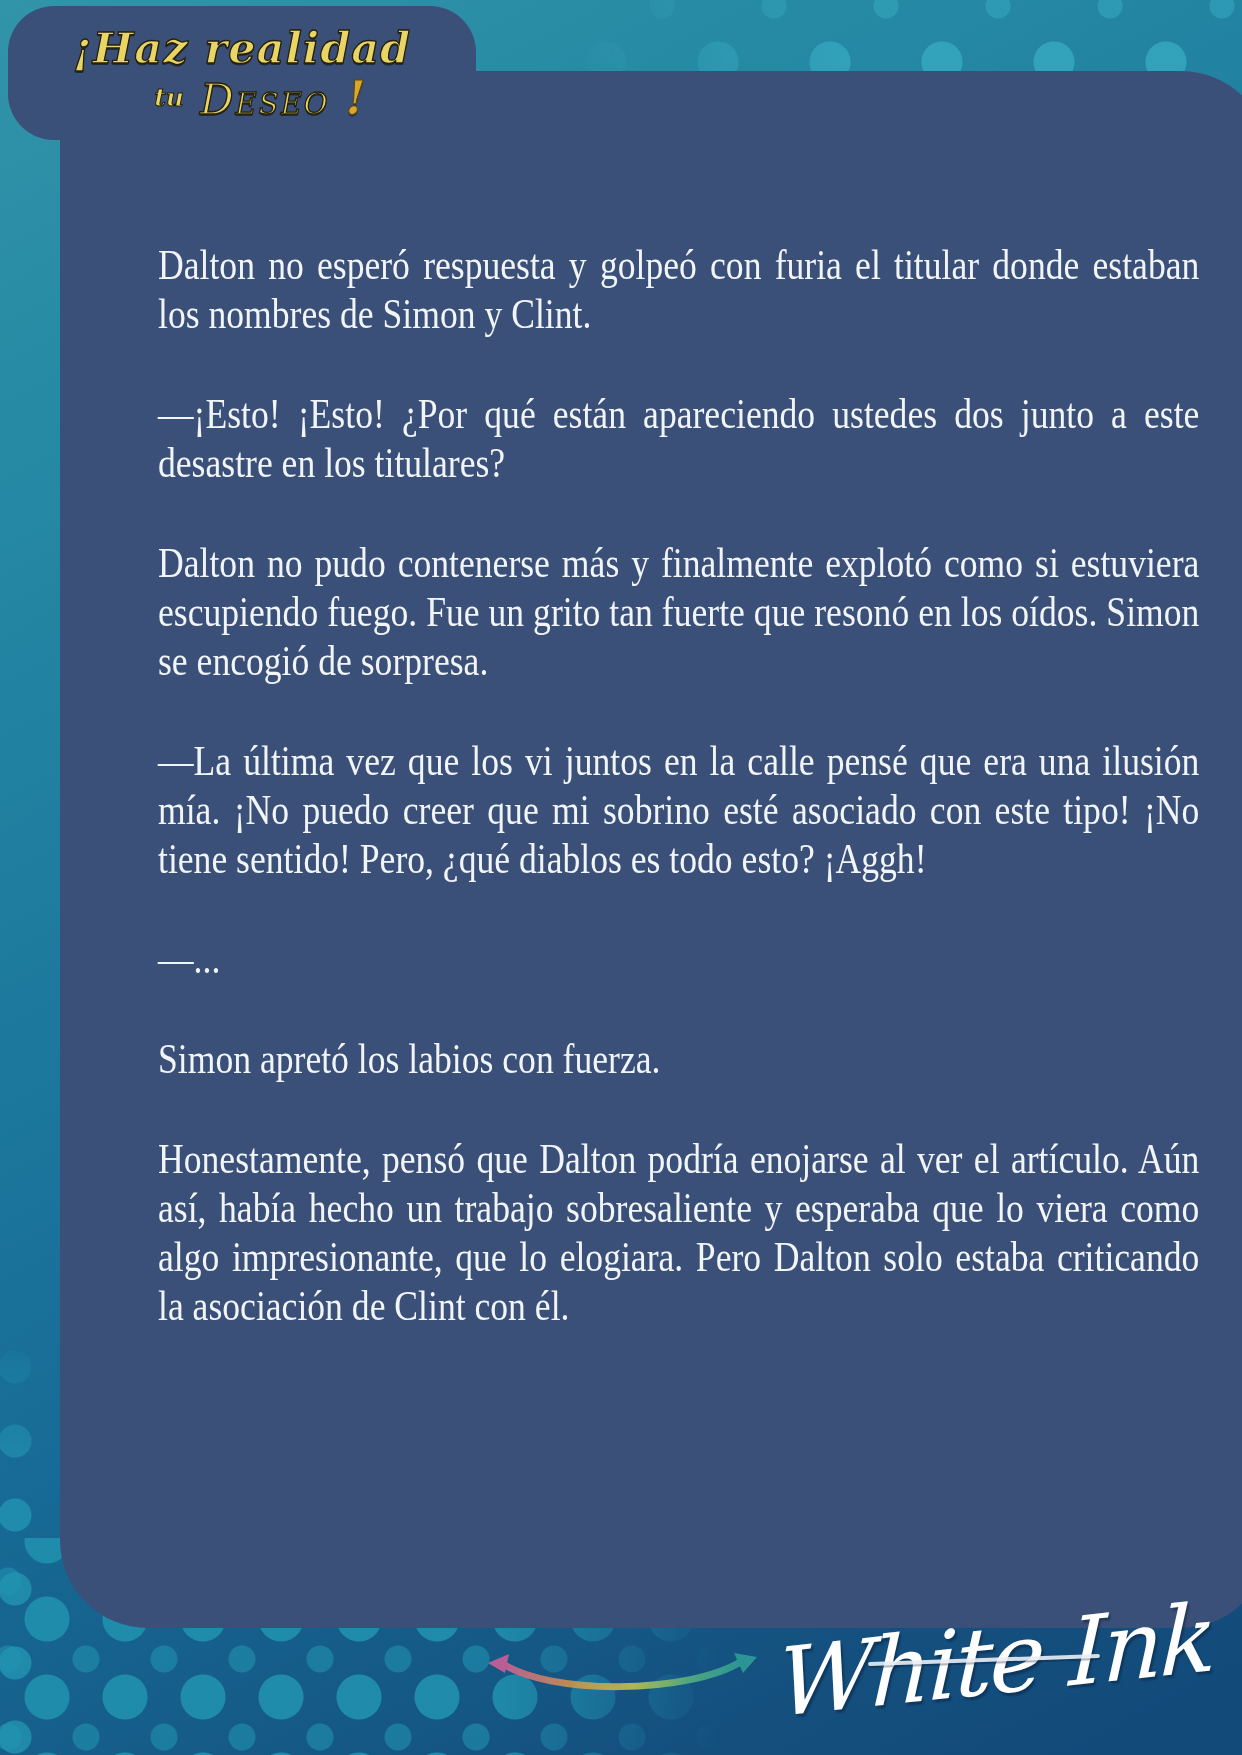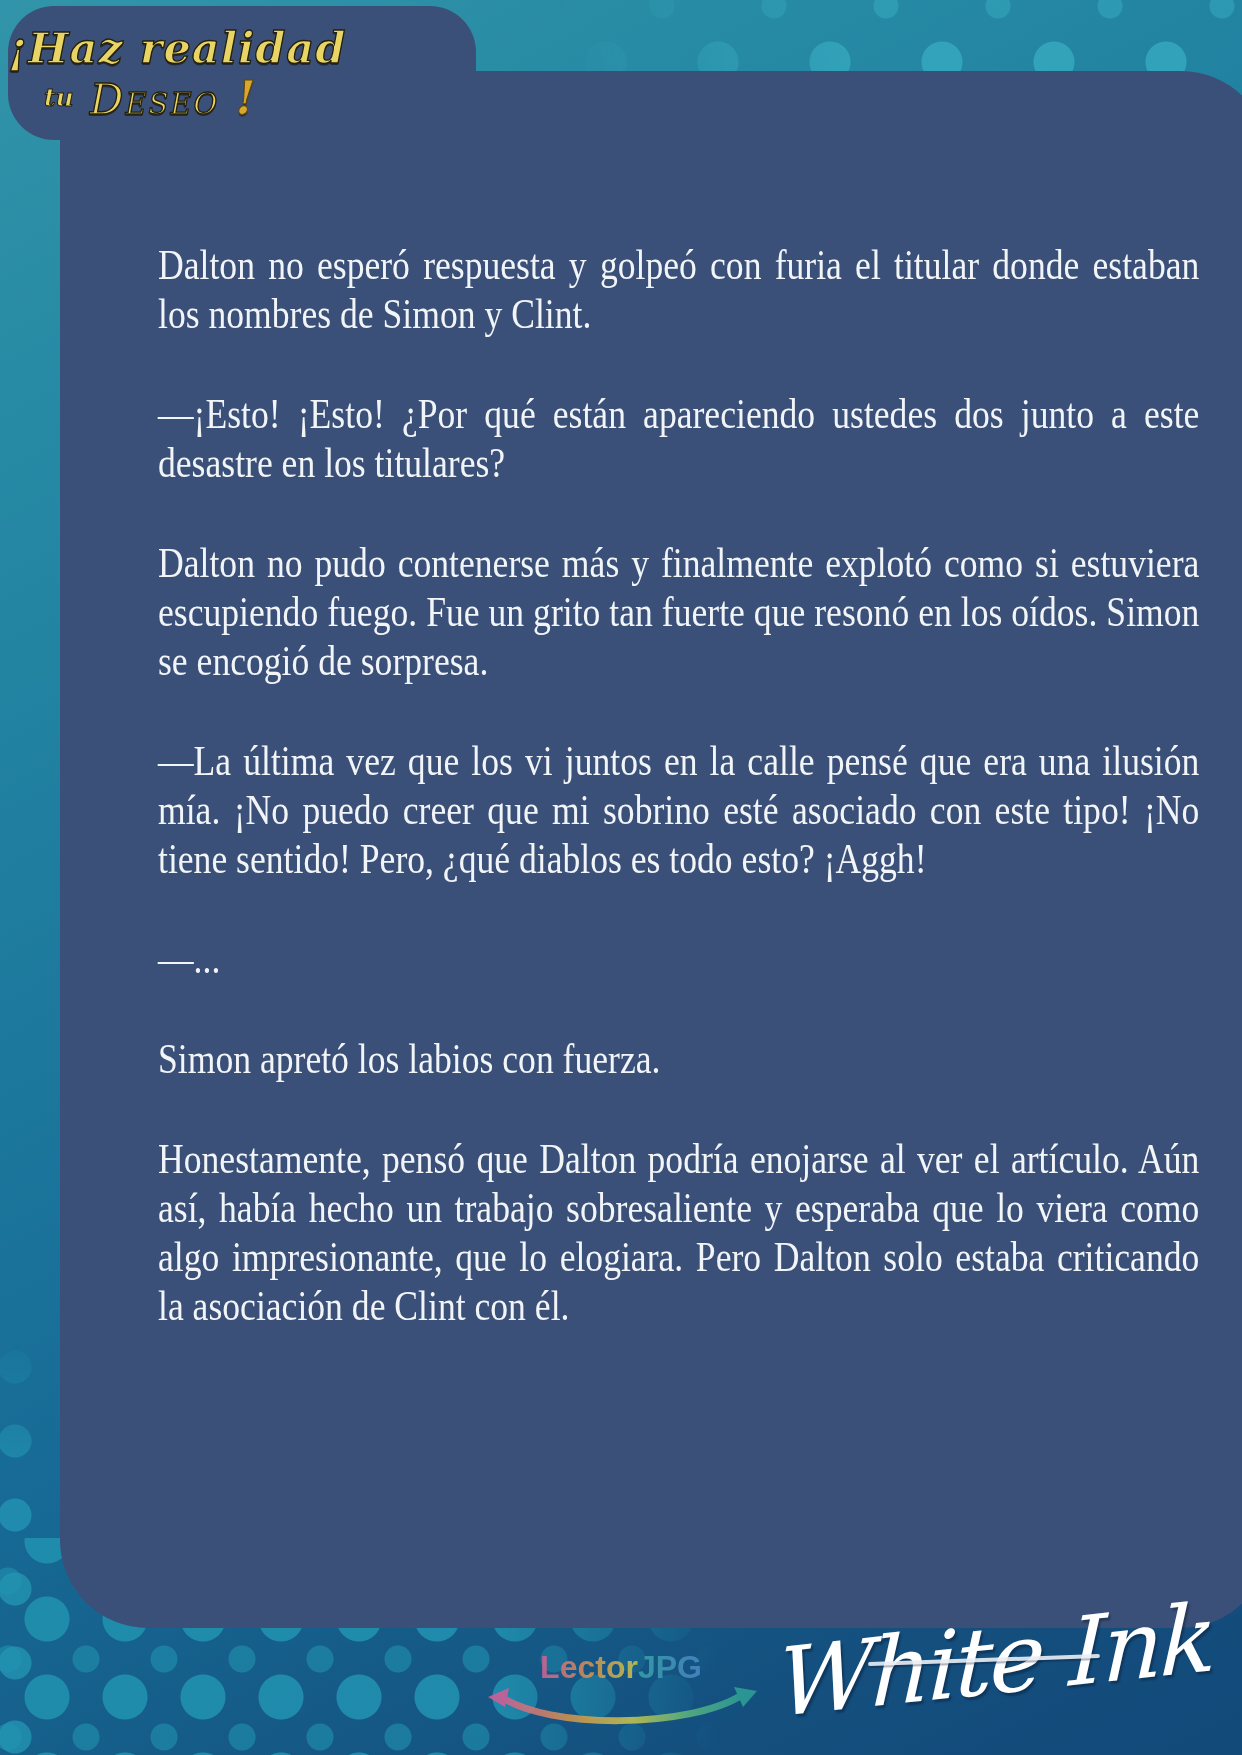--- a/index.html
+++ b/index.html
@@ -38,21 +38,21 @@
     mask-image:linear-gradient(to bottom,transparent 0,#000 38%);
   }
   
   .panel{
     position:absolute;left:60px;top:71px;width:1209px;height:1557px;
     background:#3b5078;border-radius:8px 88px 88px 88px;
   }
   .badge{
     position:absolute;left:8px;top:6px;width:468px;height:134px;
     background:#3b5078;border-radius:46px;
-    display:flex;flex-direction:column;align-items:flex-start;justify-content:center;
+    display:flex;flex-direction:column;align-items:center;justify-content:center;
     padding-top:4px;box-sizing:border-box;
   }
   .logo-l1{
     font-family:"DejaVu Serif",serif;font-style:italic;font-weight:bold;
     font-size:43px;line-height:46px;color:#e9d466;letter-spacing:1px;
     -webkit-text-stroke:1.3px #242009;
     text-shadow:0 2px 0 rgba(15,12,2,.55);
     white-space:nowrap;
   }
   .logo-l2{display:flex;align-items:baseline;gap:16px;margin-left:36px;}
@@ -133,21 +133,20 @@
   <div class="badge">
     <div class="logo-l1">¡Haz realidad</div>
     <div class="logo-l2">
       <span class="logo-tu">tu</span>
       <span class="logo-deseo">Deseo</span>
       <span class="logo-bang">!</span>
     </div>
   </div>
 
   <div class="watermark">
-    <div class="wm-text"><span class="wm-lector">Lector</span><span class="wm-jpg">JPG</span></div>
     <svg class="wm-swoosh" width="290" height="46" viewBox="0 0 290 46">
       <defs>
         <linearGradient id="wmg" x1="0" y1="0" x2="1" y2="0">
           <stop offset="0" stop-color="#cf5f97"></stop>
           <stop offset="0.3" stop-color="#d1964d"></stop>
           <stop offset="0.55" stop-color="#c6c44f"></stop>
           <stop offset="0.78" stop-color="#58b27f"></stop>
           <stop offset="1" stop-color="#2f9f97"></stop>
         </linearGradient>
       </defs>

